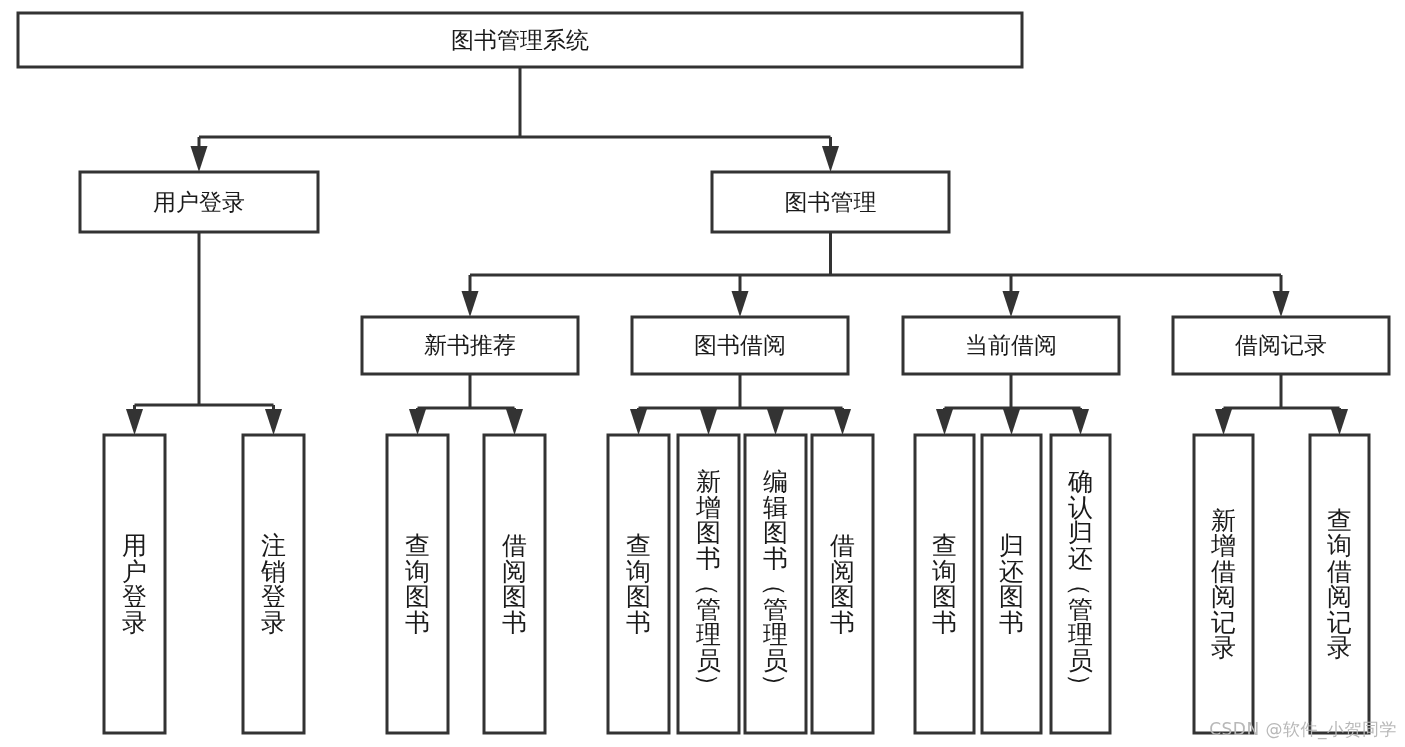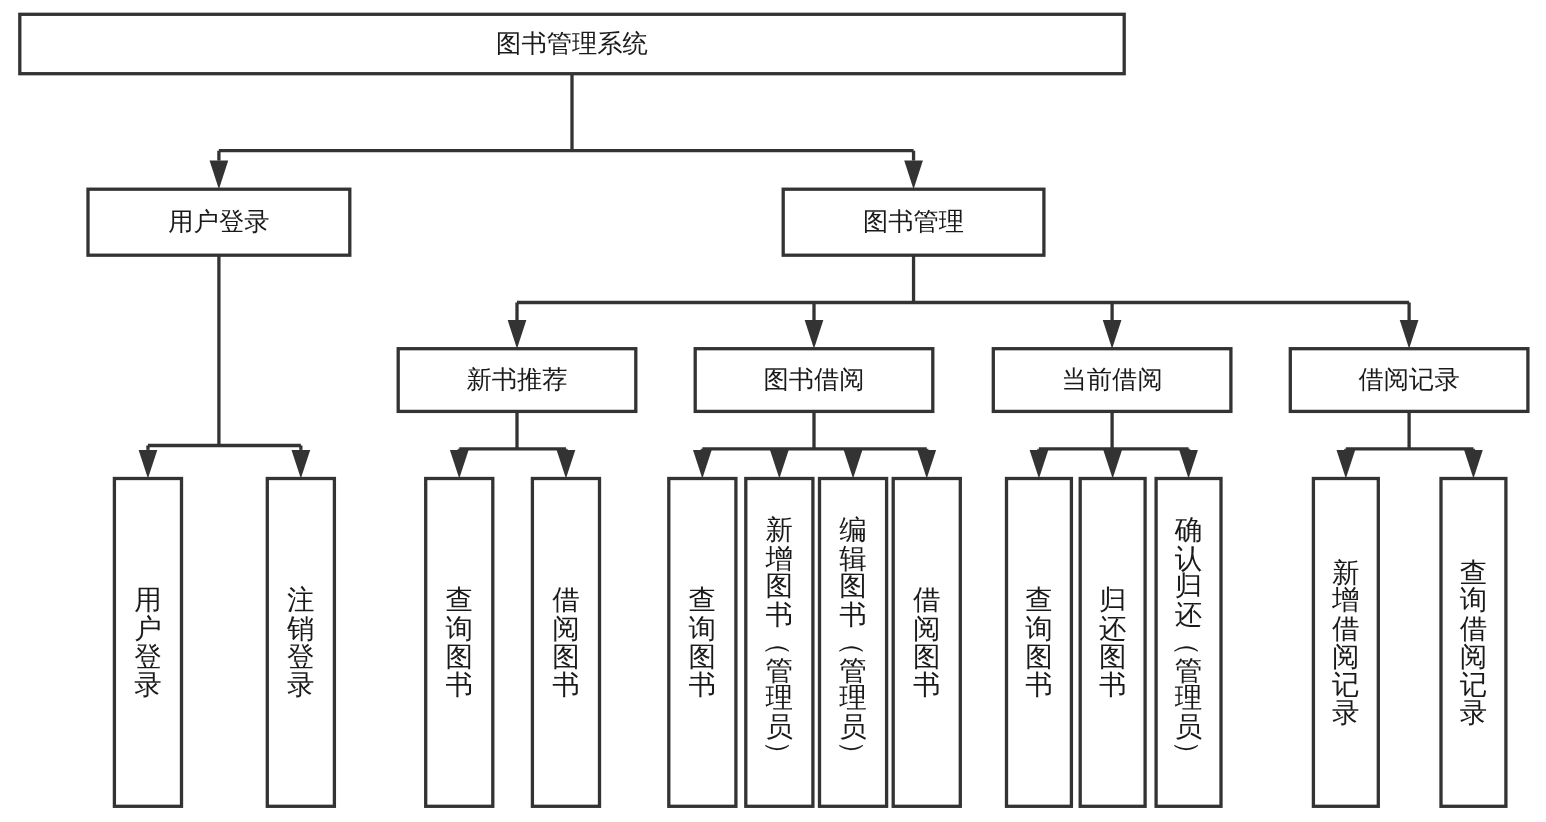--- a/index.html
+++ b/index.html
@@ -284,13 +284,14 @@
       <div class="vlabel-wrap" style="left: 1310px; width: 59px; top: 507.5px; height: 221.5px;">
         <span class="vchar">查</span>
         <span class="vchar">询</span>
         <span class="vchar">借</span>
         <span class="vchar">阅</span>
         <span class="vchar">记</span>
         <span class="vchar">录</span>
       </div>
     </div>
 
+  <div id="watermark">CSDN @软件_小贺同学</div>
 </div>
 
 </body></html>

